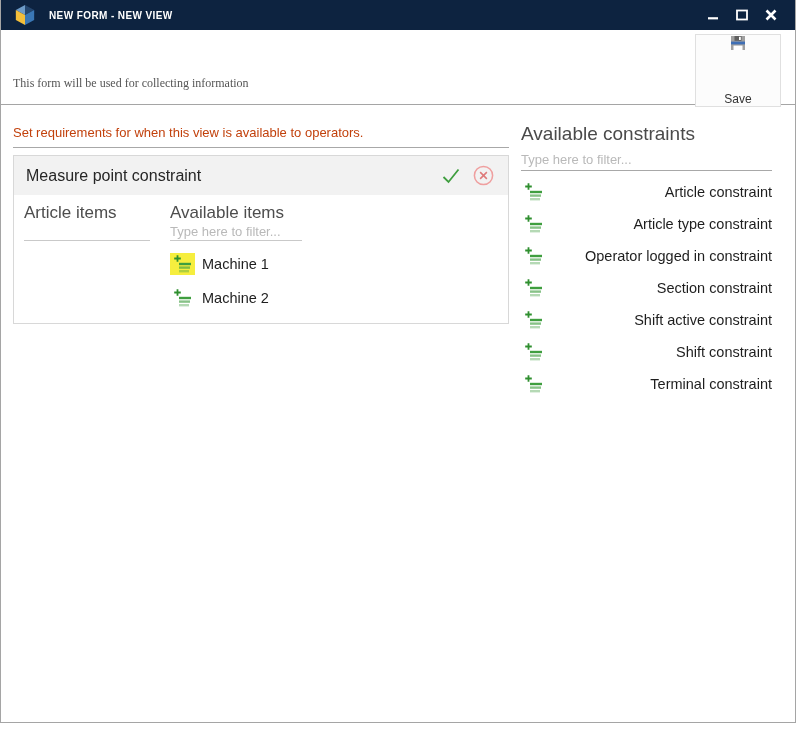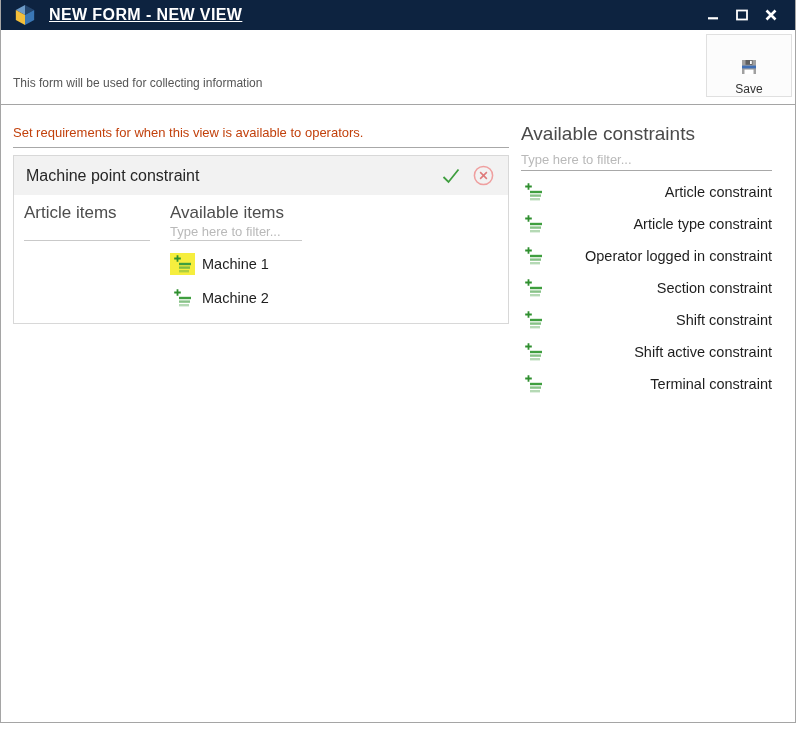--- a/index.html
+++ b/index.html
@@ -15,41 +15,41 @@
     background: #ffffff;
     border: 1px solid #a5a5a5; border-top: none;
   }
   
   .titlebar {
     height: 30px; background: #0d2340;
     display: flex; align-items: center; padding-left: 13px;
   }
   .logo { display: flex; margin-right: 13px; }
   .titlebar-title {
-    color: #ffffff; font-size: 16px; font-weight: 700; letter-spacing: 0.4px; text-decoration: underline;
+    color: #ffffff; font-size: 10px; font-weight: 700; letter-spacing: 0.4px;
   }
   .win-controls {
     margin-left: auto; display: flex; align-items: center; gap: 13px;
     padding-right: 16px; height: 100%;
   }
   .win-btn { display: flex; align-items: center; cursor: pointer; padding: 2px; }
   
   .header { position: relative; height: 75px; border-bottom: 1px solid #a5a5a5; background: #fff; }
   .page-title {
     position: absolute; left: 11px; top: 6px; margin: 0;
     font-size: 27px; font-weight: 400; color: #4f4f4f;
   }
   .page-subtitle {
     position: absolute; left: 12px; top: 46px;
-    font-size: 12px; color: #555555;
+    font-size: 12px; color: #555555; font-family: Liberation Serif, serif;
   }
   .save-btn {
-    position: absolute; right: 3px; top: 4px; width: 86px; height: 63px;
+    position: absolute; right: 14px; top: 4px; width: 86px; height: 73px;
     background: #fcfcfc; border: 1px solid #e0e0e0;
-    display: flex; flex-direction: column; align-items: center; justify-content: flex-end;
+    display: flex; flex-direction: column; align-items: center; justify-content: space-between;
     gap: 4px; font-size: 12px; color: #333333; cursor: pointer;
   }
   
   .content { position: relative; height: 617px; }
   .left-col { position: absolute; left: 12px; top: 14px; width: 496px; }
   .right-col { position: absolute; left: 520px; top: 18px; width: 251px; }
   .section-title { margin: 0; font-size: 19px; font-weight: 400; color: #4a4a4a; line-height: 22px; }
   .section-desc {
     margin: 6px 0 0 0; font-size: 13px; color: #c2410c; line-height: 16px;
     padding-bottom: 6px; border-bottom: 1px solid #a8a8a8;
@@ -134,21 +134,21 @@
     </div>
   </div>
 
   <div class="content">
 
     <div class="left-col">
       <div class="section-desc">Set requirements for when this view is available to operators.</div>
 
       <div class="panel">
         <div class="panel-header">
-          <span class="panel-title">Machine point constraint</span>
+          <span class="panel-title">Measure point constraint</span>
           <span class="panel-actions">
             <span class="icon-btn">
               <svg width="22" height="22" viewBox="0 0 22 22">
                 <path d="M3.5,12 L8.5,17 L18.5,4.5" fill="none" stroke="#3f9e3f" stroke-width="1.8"></path>
               </svg>
             </span>
             <span class="icon-btn">
               <svg width="23" height="23" viewBox="0 0 24 24">
                 <circle cx="12" cy="12" r="9.5" fill="none" stroke="#ef9f9f" stroke-width="1.6"></circle>
                 <path d="M8.5,8.5 L15.5,15.5 M15.5,8.5 L8.5,15.5" stroke="#de7a7a" stroke-width="1.6"></path>
@@ -253,33 +253,33 @@
 
           <div class="list-item">
             <span class="icon-wrap">
               <svg width="20" height="20" viewBox="0 0 20 20">
                 <path d="M1.2,4.5 H7.8 M4.5,1.2 V7.8" stroke="#2f8f2f" stroke-width="1.8" fill="none"></path>
                 <path d="M6,10 H18" stroke="#3f9e3f" stroke-width="2.4"></path>
                 <path d="M6,13.6 H17" stroke="#3f9e3f" stroke-width="2.4" opacity="0.62"></path>
                 <path d="M6,17.2 H16" stroke="#3f9e3f" stroke-width="2.4" opacity="0.38"></path>
               </svg>
             </span>
+            <span class="item-label">Shift active constraint</span>
+          </div>
+
+          <div class="list-item">
+            <span class="icon-wrap">
+              <svg width="20" height="20" viewBox="0 0 20 20">
+                <path d="M1.2,4.5 H7.8 M4.5,1.2 V7.8" stroke="#2f8f2f" stroke-width="1.8" fill="none"></path>
+                <path d="M6,10 H18" stroke="#3f9e3f" stroke-width="2.4"></path>
+                <path d="M6,13.6 H17" stroke="#3f9e3f" stroke-width="2.4" opacity="0.62"></path>
+                <path d="M6,17.2 H16" stroke="#3f9e3f" stroke-width="2.4" opacity="0.38"></path>
+              </svg>
+            </span>
             <span class="item-label">Shift constraint</span>
-          </div>
-
-          <div class="list-item">
-            <span class="icon-wrap">
-              <svg width="20" height="20" viewBox="0 0 20 20">
-                <path d="M1.2,4.5 H7.8 M4.5,1.2 V7.8" stroke="#2f8f2f" stroke-width="1.8" fill="none"></path>
-                <path d="M6,10 H18" stroke="#3f9e3f" stroke-width="2.4"></path>
-                <path d="M6,13.6 H17" stroke="#3f9e3f" stroke-width="2.4" opacity="0.62"></path>
-                <path d="M6,17.2 H16" stroke="#3f9e3f" stroke-width="2.4" opacity="0.38"></path>
-              </svg>
-            </span>
-            <span class="item-label">Shift active constraint</span>
           </div>
 
           <div class="list-item">
             <span class="icon-wrap">
               <svg width="20" height="20" viewBox="0 0 20 20">
                 <path d="M1.2,4.5 H7.8 M4.5,1.2 V7.8" stroke="#2f8f2f" stroke-width="1.8" fill="none"></path>
                 <path d="M6,10 H18" stroke="#3f9e3f" stroke-width="2.4"></path>
                 <path d="M6,13.6 H17" stroke="#3f9e3f" stroke-width="2.4" opacity="0.62"></path>
                 <path d="M6,17.2 H16" stroke="#3f9e3f" stroke-width="2.4" opacity="0.38"></path>
               </svg>

